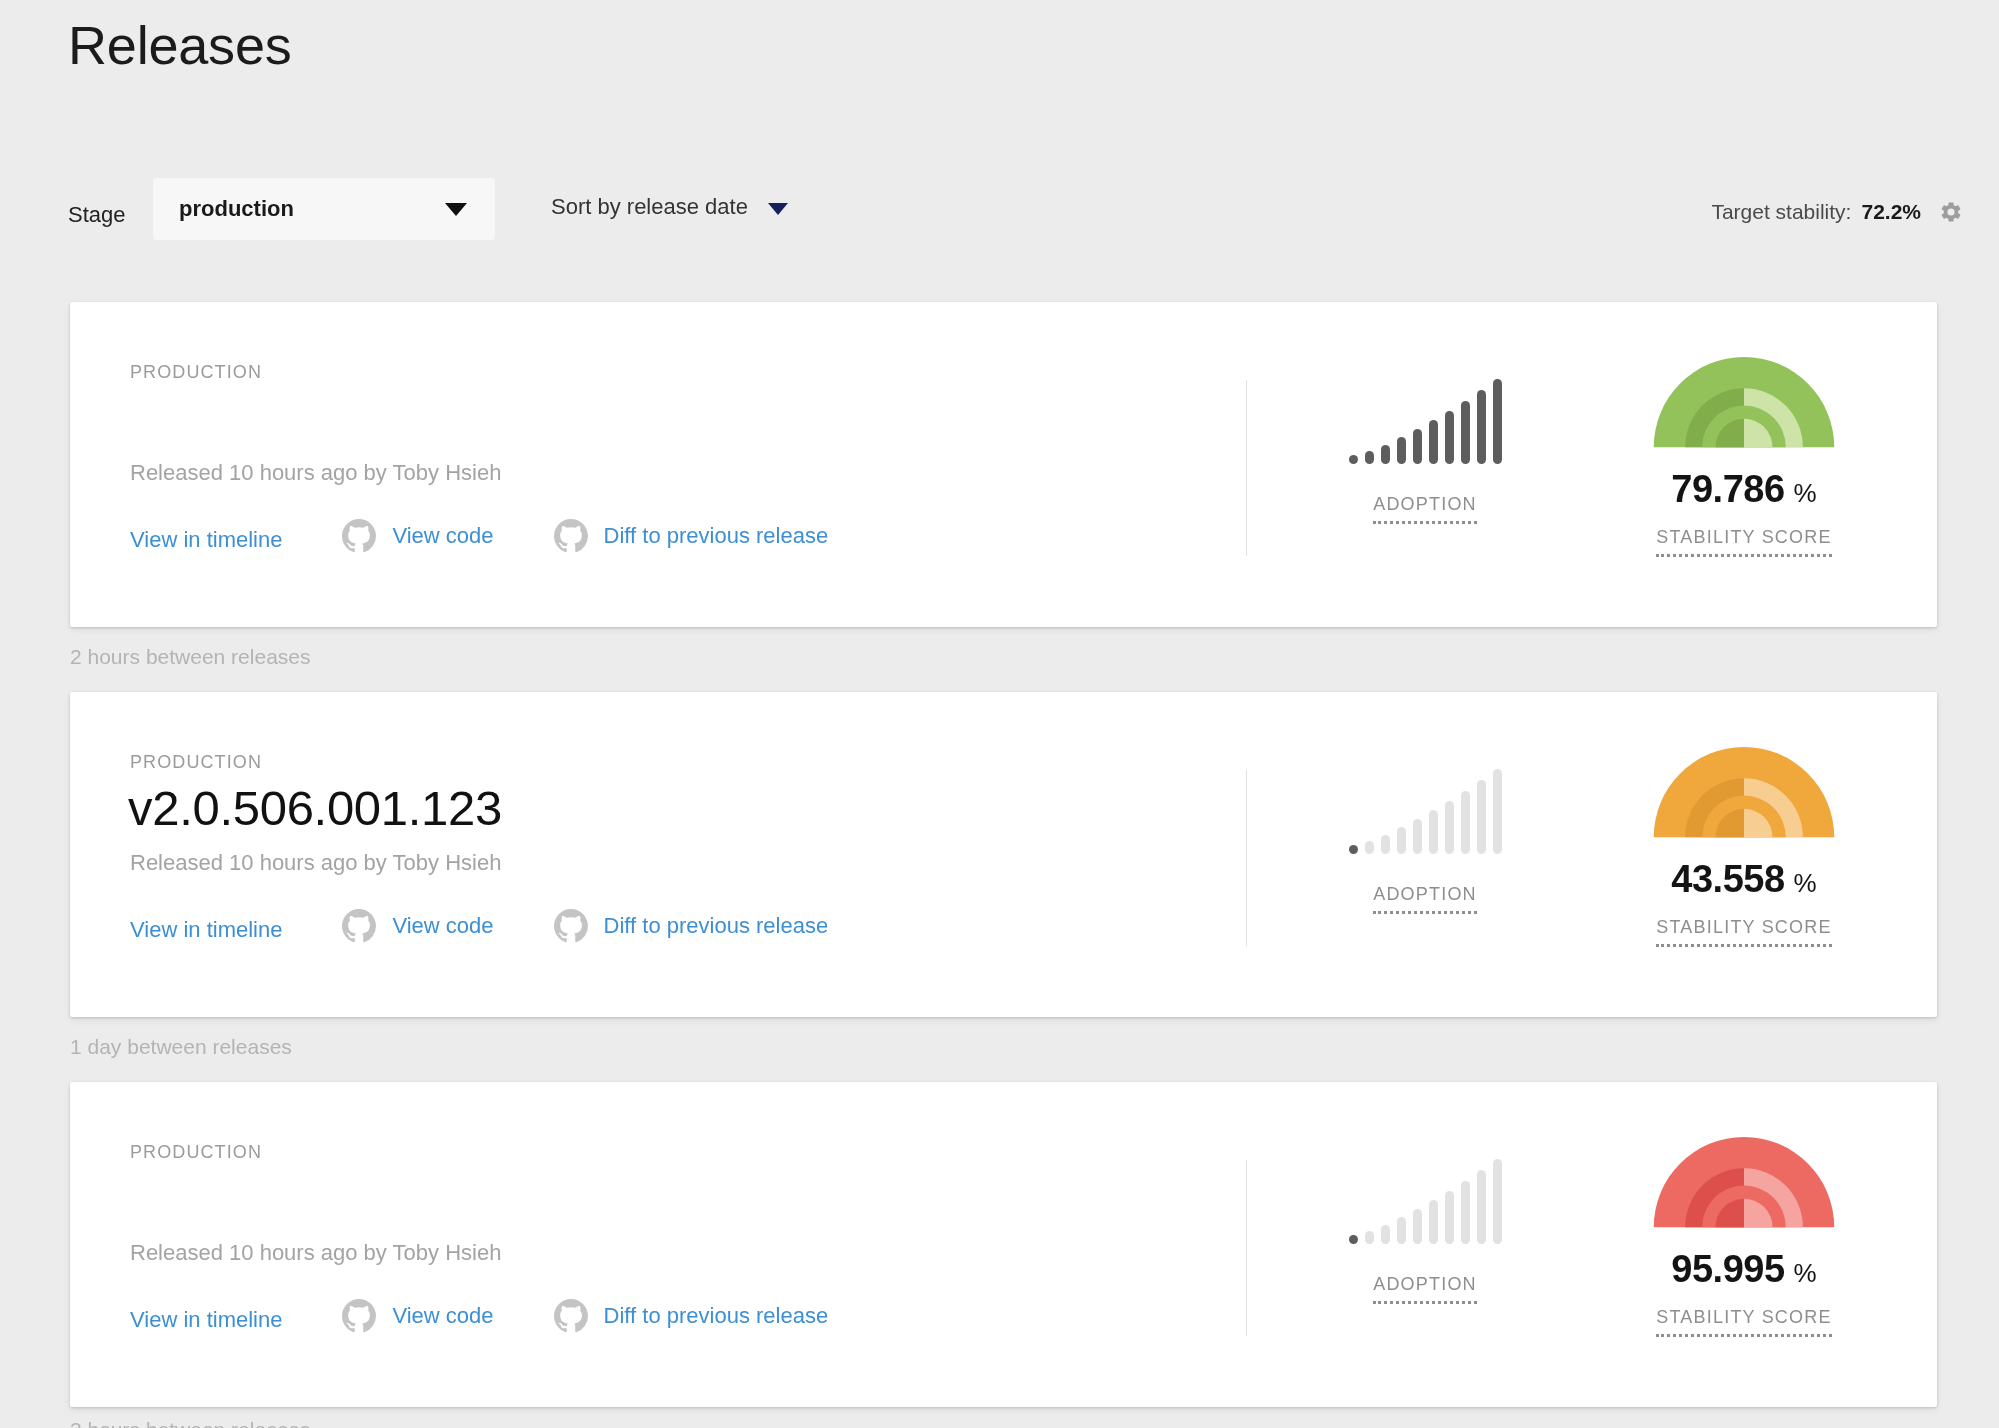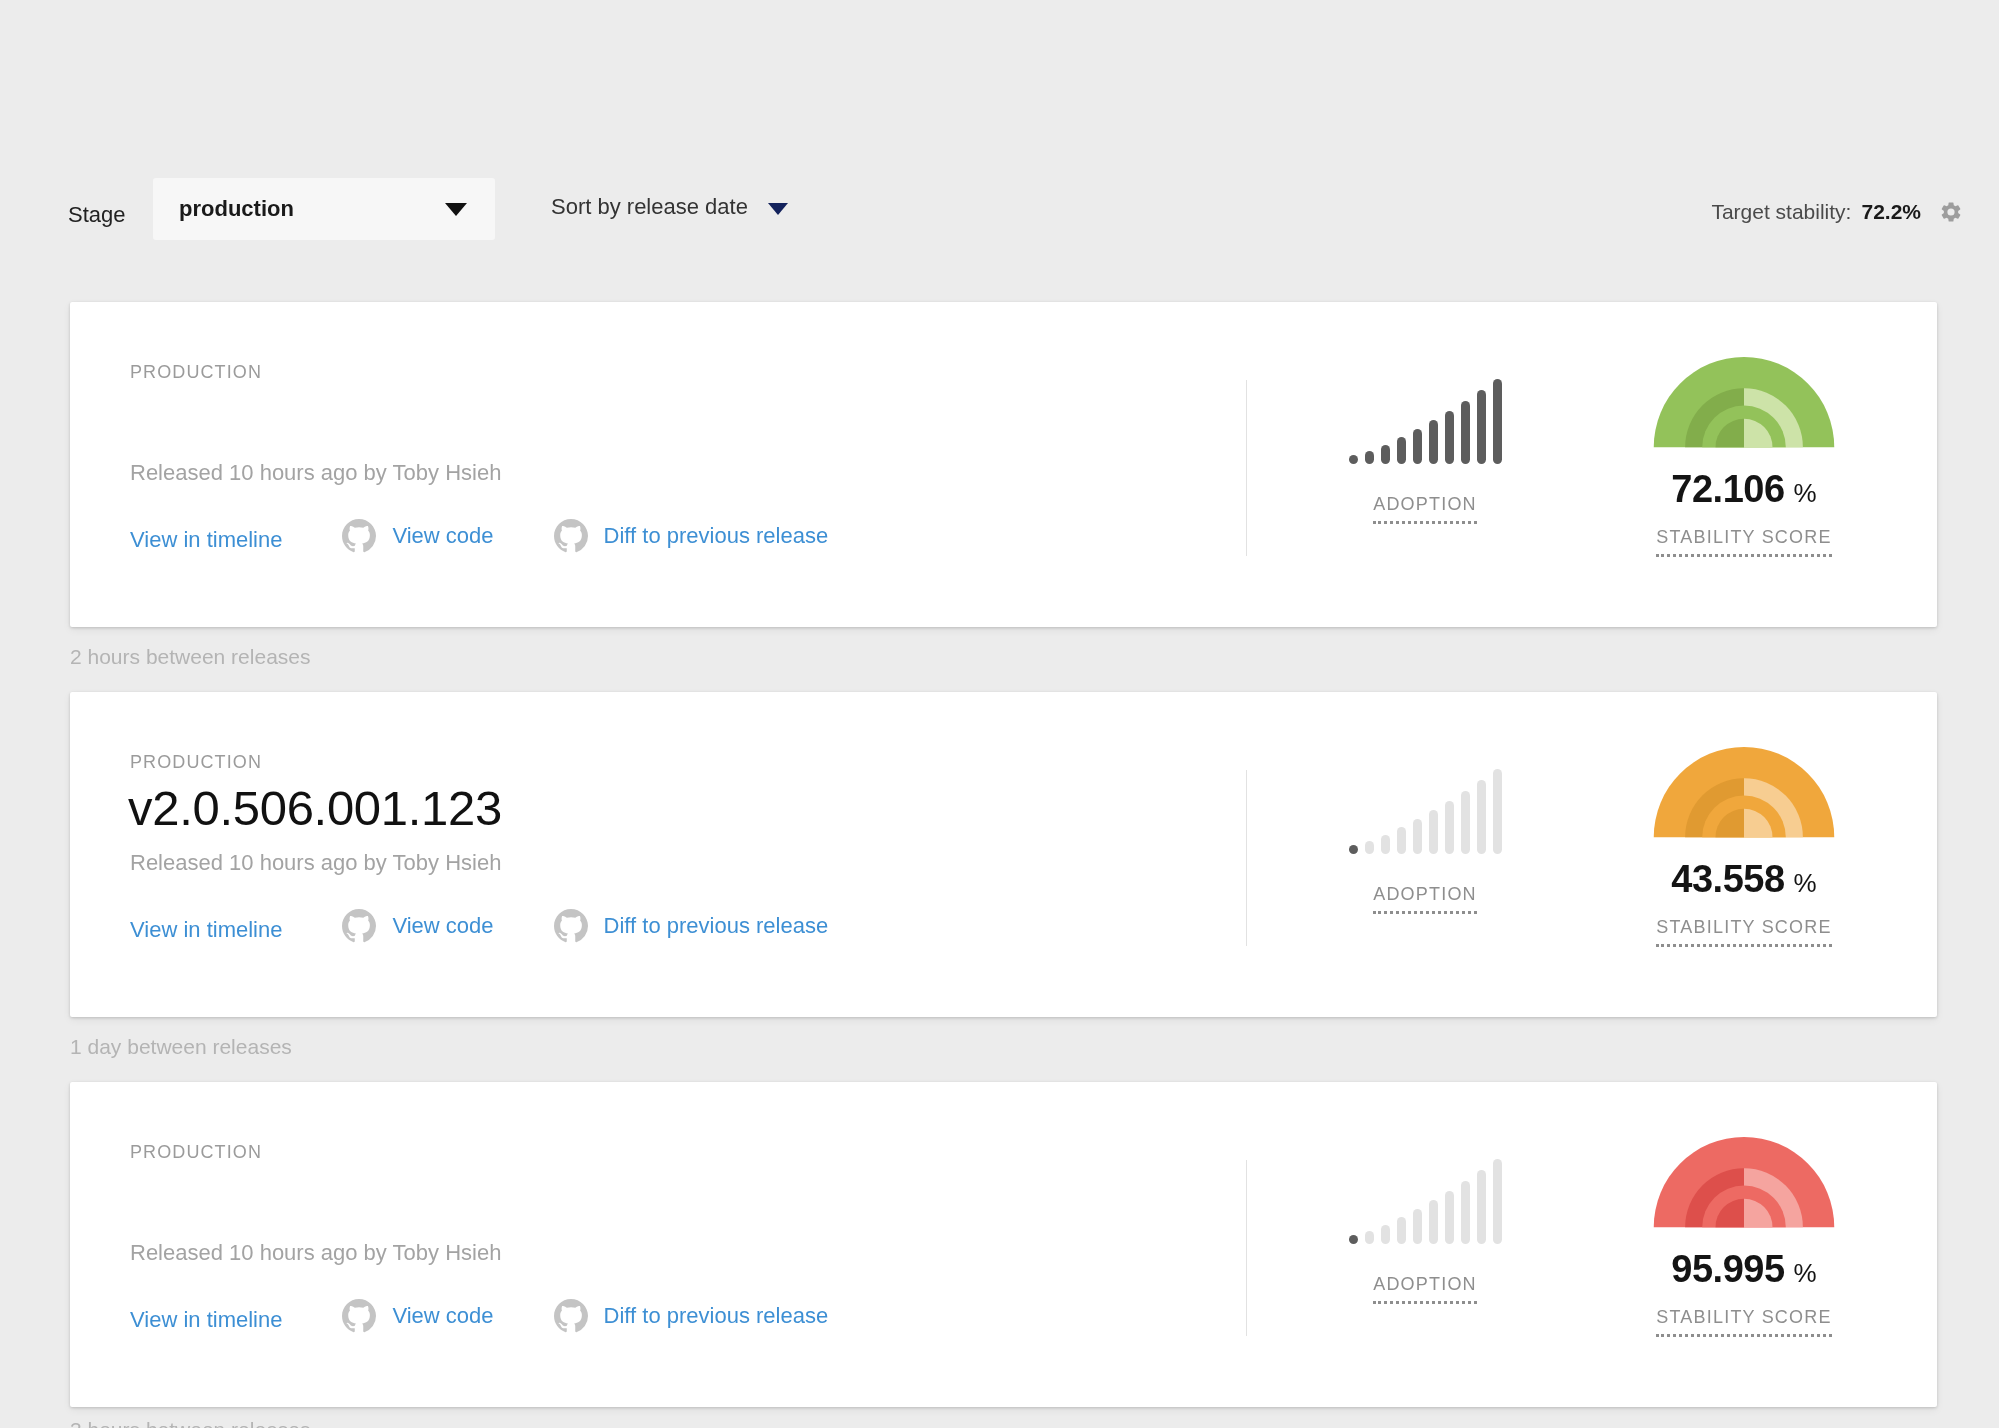--- a/index.html
+++ b/index.html
@@ -179,20 +179,21 @@
   }
   .sep-1 { top: 645px; }
   .sep-2 { top: 1035px; }
   .sep-3 { top: 1418px; }
 </style>
 </head>
 <body>
 
 <div class="page">
 
+  <div class="page-title">Releases</div>
 
   <div class="toolbar">
 
     <div class="stage-label">Stage</div>
 
     <div class="stage-select">
       <span class="sel-value">production</span>
       <span class="caret"></span>
     </div>
 
@@ -254,21 +255,21 @@
             <path d="M5 95.00000000000001 A95 95 0 0 1 99.99999999999999 0 L100 95 A0 0 0 0 0 100 95 Z" fill="#93c25a"></path>
             <path d="M99.99999999999999 0 A95 95 0 0 1 195 94.99999999999997 L100 95 A0 0 0 0 0 100 95 Z" fill="#93c25a"></path>
             <path d="M38 95.00000000000001 A62 62 0 0 1 99.99999999999999 33 L100 95 A0 0 0 0 0 100 95 Z" fill="#82ad4b"></path>
             <path d="M99.99999999999999 33 A62 62 0 0 1 162 94.99999999999999 L100 95 A0 0 0 0 0 100 95 Z" fill="#cde3a8"></path>
             <path d="M56 95 A44 44 0 0 1 99.99999999999999 51 L100 95 A0 0 0 0 0 100 95 Z" fill="#93c25a"></path>
             <path d="M99.99999999999999 51 A44 44 0 0 1 144 94.99999999999999 L100 95 A0 0 0 0 0 100 95 Z" fill="#93c25a"></path>
             <path d="M70 95 A30 30 0 0 1 100 65 L100 95 A0 0 0 0 0 100 95 Z" fill="#82ad4b"></path>
             <path d="M100 65 A30 30 0 0 1 130 94.99999999999999 L100 95 A0 0 0 0 0 100 95 Z" fill="#cde3a8"></path>
           </svg>
         <div class="score">
-          <span class="score-num">72.106</span>
+          <span class="score-num">79.786</span>
           <span class="score-pct">%</span>
         </div>
         <div class="stability-label">STABILITY SCORE</div>
       </div>
     </div>
   </div>
 
   <div class="separator sep-1">2 hours between releases</div>
 
   <div class="card card-2">

